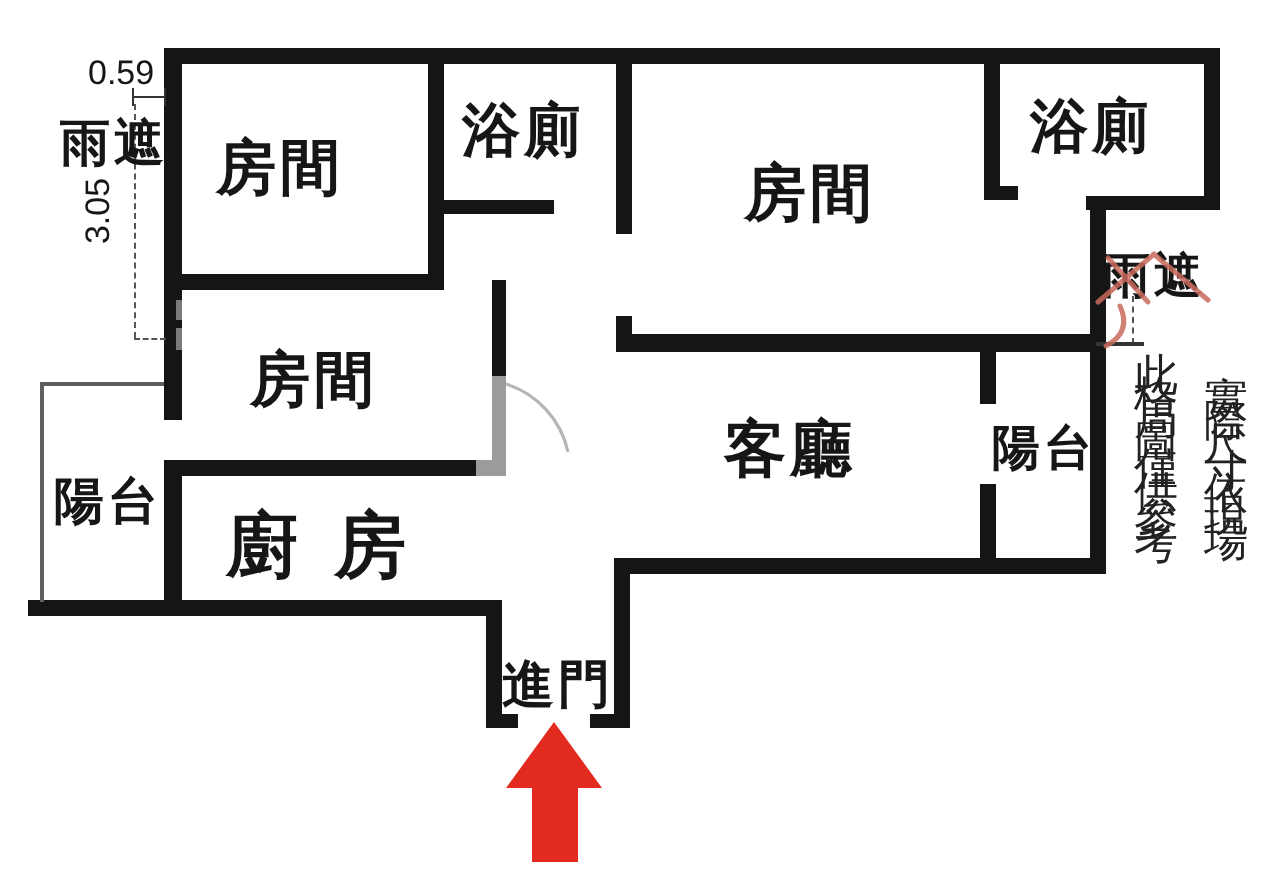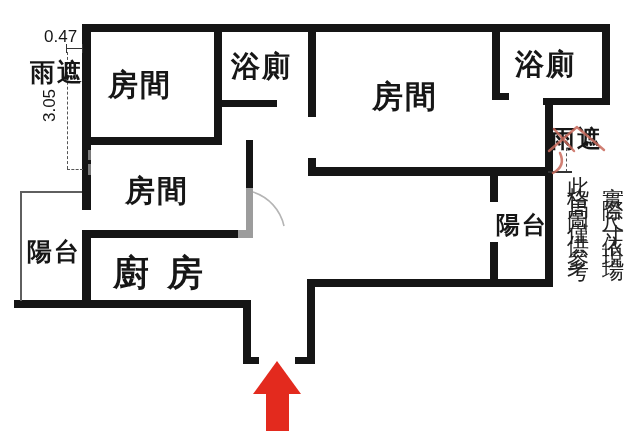--- a/index.html
+++ b/index.html
@@ -80,27 +80,29 @@
   <div class="tickline" style="left:82px;top:44px;width:1px;height:9px;"></div>
   <div class="dashv" style="left:566px;top:148px;height:24px;"></div>
   <div class="tickline" style="left:548px;top:171px;width:24px;height:2px;"></div>
 
   <div class="lbl room" style="left:108px;top:70px;">房間</div>
   <div class="lbl room" style="left:231px;top:52px;font-size:29px;">浴廁</div>
   <div class="lbl room" style="left:372px;top:81px;font-size:31px;">房間</div>
   <div class="lbl room" style="left:515px;top:50px;font-size:29px;">浴廁</div>
   <div class="lbl room" style="left:125px;top:176px;">房間</div>
   <div class="lbl room" style="left:113px;top:255px;font-size:36px;letter-spacing:4px;">廚 房</div>
+  <div class="lbl room" style="left:362px;top:209px;font-size:31px;">客廳</div>
   <div class="lbl small" style="left:27px;top:239px;font-size:25px;font-weight:600;">陽台</div>
   <div class="lbl small" style="left:496px;top:213px;font-weight:600;">陽台</div>
+  <div class="lbl small" style="left:251px;top:329px;font-size:26px;font-weight:600;">進門</div>
 
   <div class="lbl small" style="left:30px;top:60px;font-size:25px;font-weight:600;">雨遮</div>
   <div class="lbl small" style="left:551px;top:127px;font-weight:600;">雨遮</div>
 
-  <div class="lbl dim" style="left:44px;top:28px;">0.47</div>
+  <div class="lbl dim" style="left:44px;top:28px;">0.59</div>
   <div class="lbl dim rot90" style="left:18px;top:97px;width:62px;text-align:center;">3.05</div>
 
   <div class="vtext" style="left:567px;top:158px;">此格局圖僅供參考</div>
   <div class="vtext" style="left:602px;top:170px;">實際尺寸依現場</div>
 
   <div id="arrow-head"></div>
   <div id="arrow-shaft"></div>
 
   <svg class="overlay" width="635" height="438" viewBox="0 0 635 438">
     <path d="M 253 192 A 46 46 0 0 1 284 226" fill="none" stroke="#b5b5b5" stroke-width="1.6"></path>

